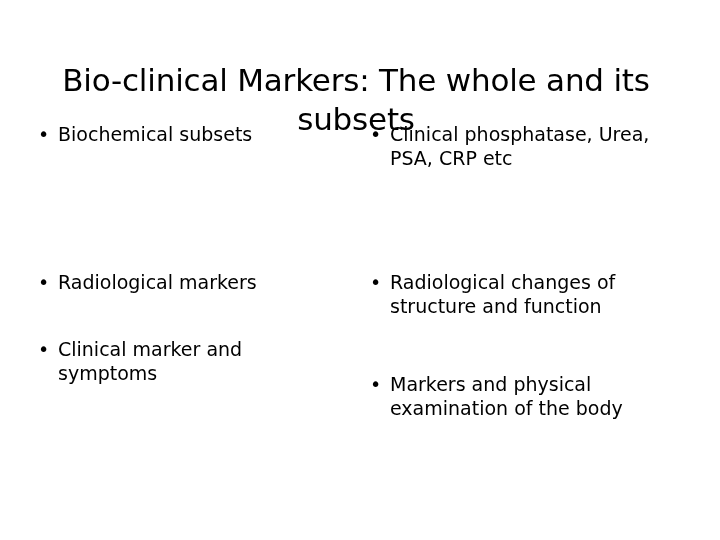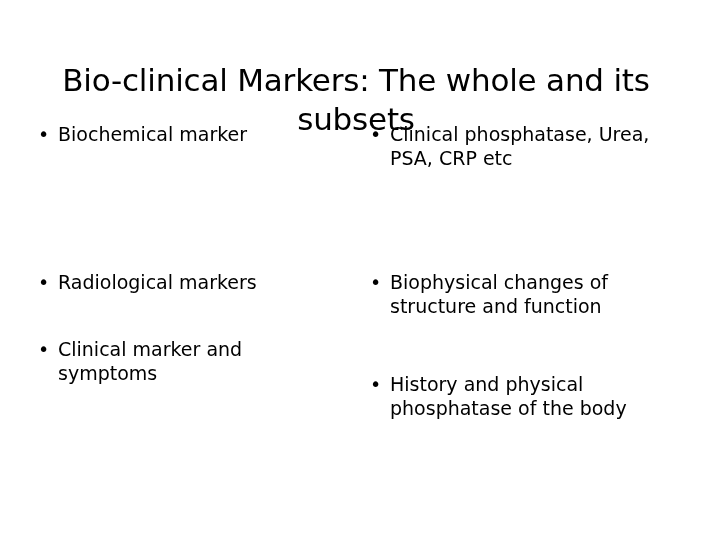--- a/index.html
+++ b/index.html
@@ -75,41 +75,41 @@
 
 <div class="slide">
 
   <div class="slide-title">Bio-clinical Markers: The whole and its subsets</div>
 
   <div class="columns">
 
     <div class="col col-left">
       <div class="bullet" style="top:0px;position:absolute;width:330px;">
         <span class="dot">•</span>
-        <span class="btext">Biochemical marker</span>
+        <span class="btext">Biochemical subsets</span>
       </div>
       <div class="bullet" style="top:148px;position:absolute;width:330px;">
         <span class="dot">•</span>
         <span class="btext">Radiological markers</span>
       </div>
       <div class="bullet" style="top:215px;position:absolute;width:250px;">
         <span class="dot">•</span>
         <span class="btext">Clinical marker and symptoms</span>
       </div>
     </div>
 
     <div class="col col-right">
       <div class="bullet" style="top:0px;position:absolute;width:295px;">
         <span class="dot">•</span>
         <span class="btext">Clinical phosphatase, Urea, PSA, CRP etc</span>
       </div>
       <div class="bullet" style="top:148px;position:absolute;width:300px;">
         <span class="dot">•</span>
-        <span class="btext">Biophysical changes of structure and function</span>
+        <span class="btext">Radiological changes of structure and function</span>
       </div>
       <div class="bullet" style="top:250px;position:absolute;width:240px;">
         <span class="dot">•</span>
-        <span class="btext">History and physical phosphatase of the body</span>
+        <span class="btext">Markers and physical examination of the body</span>
       </div>
     </div>
 
   </div>
 </div>
 
 </body></html>

